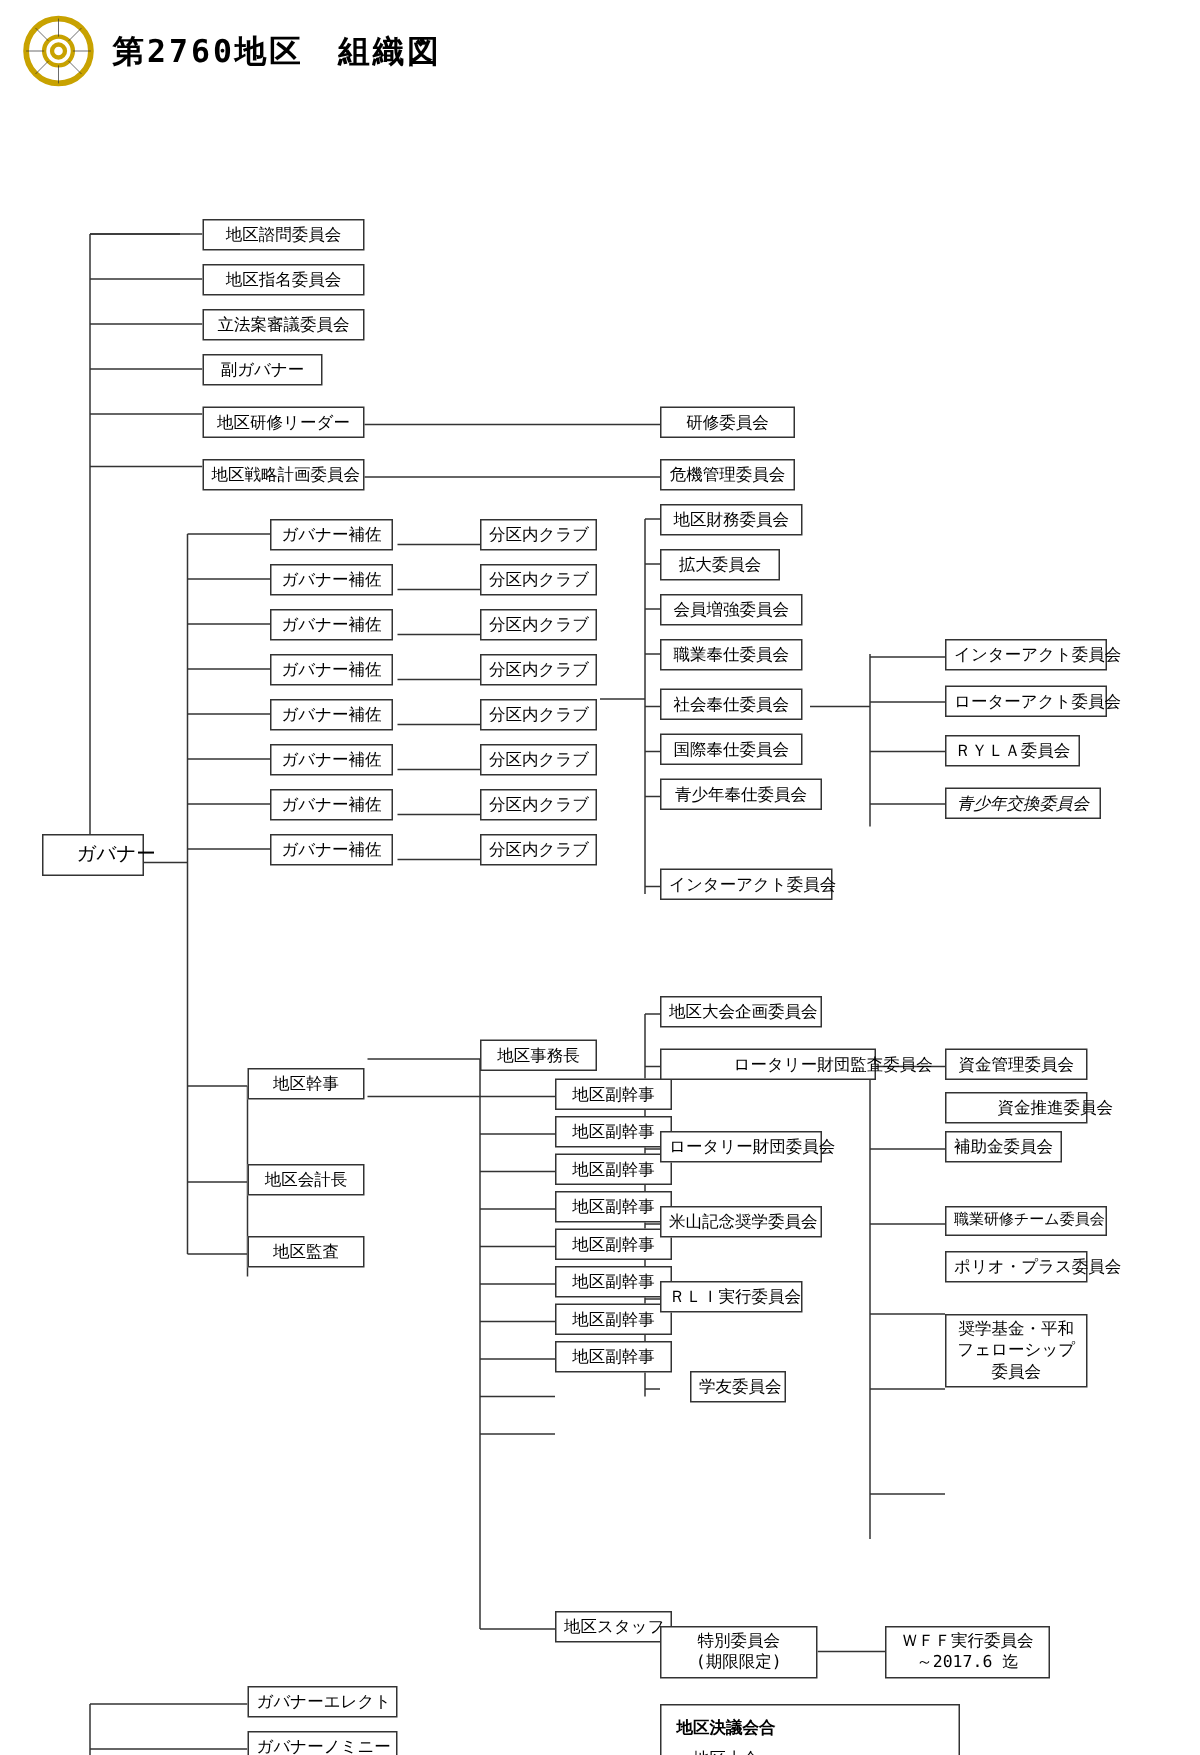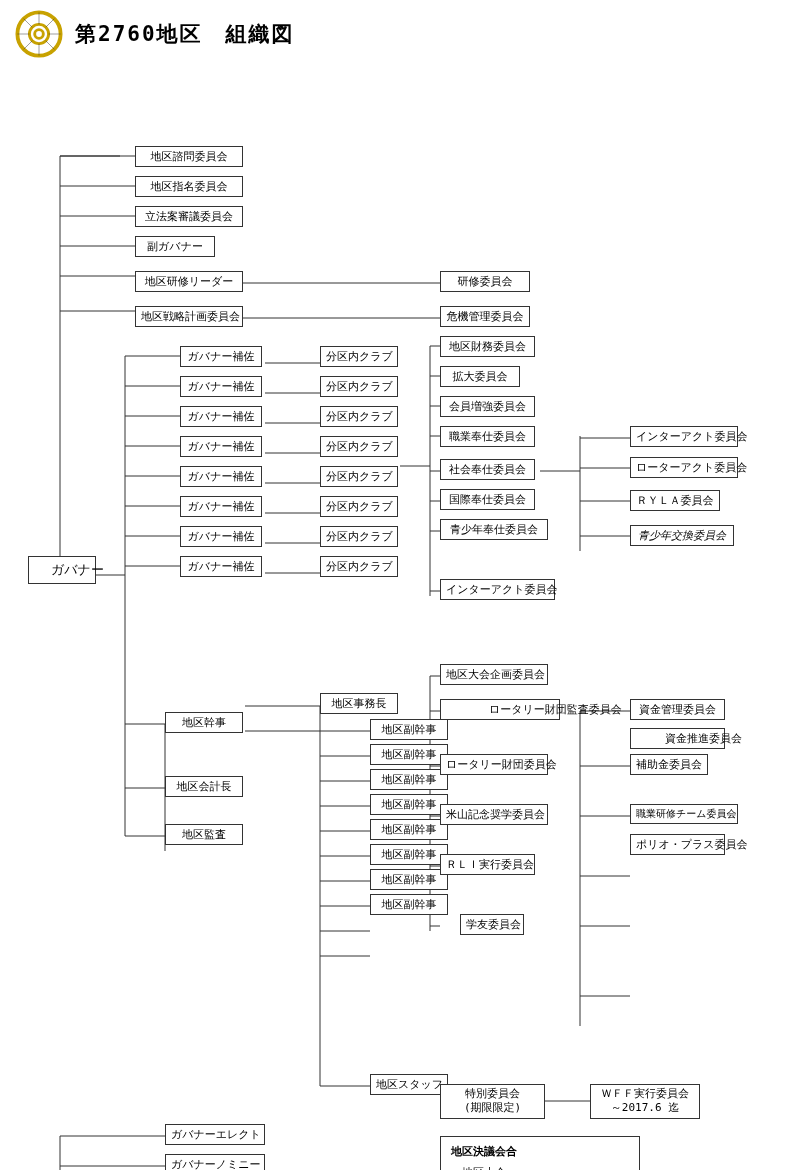--- a/index.html
+++ b/index.html
@@ -283,31 +283,34 @@
     <div class="box" style="left:360px; top:668px; width:78px;">地区副幹事</div>
     <div class="box" style="left:360px; top:693px; width:78px;">地区副幹事</div>
     <div class="box" style="left:360px; top:718px; width:78px;">地区副幹事</div>
     <div class="box" style="left:360px; top:743px; width:78px;">地区副幹事</div>
     <div class="box" style="left:360px; top:768px; width:78px;">地区副幹事</div>
     <div class="box" style="left:360px; top:793px; width:78px;">地区副幹事</div>
     <div class="box" style="left:360px; top:818px; width:78px;">地区副幹事</div>
     <div class="box" style="left:360px; top:998px; width:78px;">地区スタッフ</div>
 
     <div class="box" style="left:430px; top:588px; width:108px;">地区大会企画委員会</div>
-    <div class="box" style="left:430px; top:623px; width:120px;padding-left:48px;">ロータリー財団監査委員会</div>
+    <div class="box" style="left:430px; top:623px; width:144px;padding-left:48px;">ロータリー財団監査委員会</div>
     <div class="box" style="left:430px; top:678px; width:108px;">ロータリー財団委員会</div>
     <div class="box" style="left:430px; top:728px; width:108px;">米山記念奨学委員会</div>
     <div class="box" style="left:430px; top:778px; width:95px;">ＲＬＩ実行委員会</div>
     <div class="box" style="left:430px; top:838px; width:64px;margin-left:20px;">学友委員会</div>
 
     <div class="box" style="left:620px; top:623px; width:95px;">資金管理委員会</div>
     <div class="box" style="left:620px; top:652px; width:95px;padding-left:34px;">資金推進委員会</div>
     <div class="box" style="left:620px; top:678px; width:78px;">補助金委員会</div>
     <div class="box" style="left:620px; top:728px; width:108px; font-size:10px;">職業研修チーム委員会</div>
     <div class="box" style="left:620px; top:758px; width:95px;">ポリオ・プラス委員会</div>
+    <div class="box" style="left:620px; top:800px; width:95px; white-space:pre-line; line-height:1.3;">奨学基金・平和
+フェローシップ
+委員会</div>
 
     <div class="box" style="left:430px; top:1008px; width:105px; white-space:pre-line; line-height:1.3;">特別委員会
 (期限限定)</div>
 
     <div class="box" style="left:580px; top:1008px; width:110px; white-space:pre-line; line-height:1.3;">ＷＦＦ実行委員会
 ～2017.6 迄</div>
 
     <div class="box" style="left:155px; top:1048px; width:100px;">ガバナーエレクト</div>
     <div class="box" style="left:155px; top:1078px; width:100px;">ガバナーノミニー</div>
 

